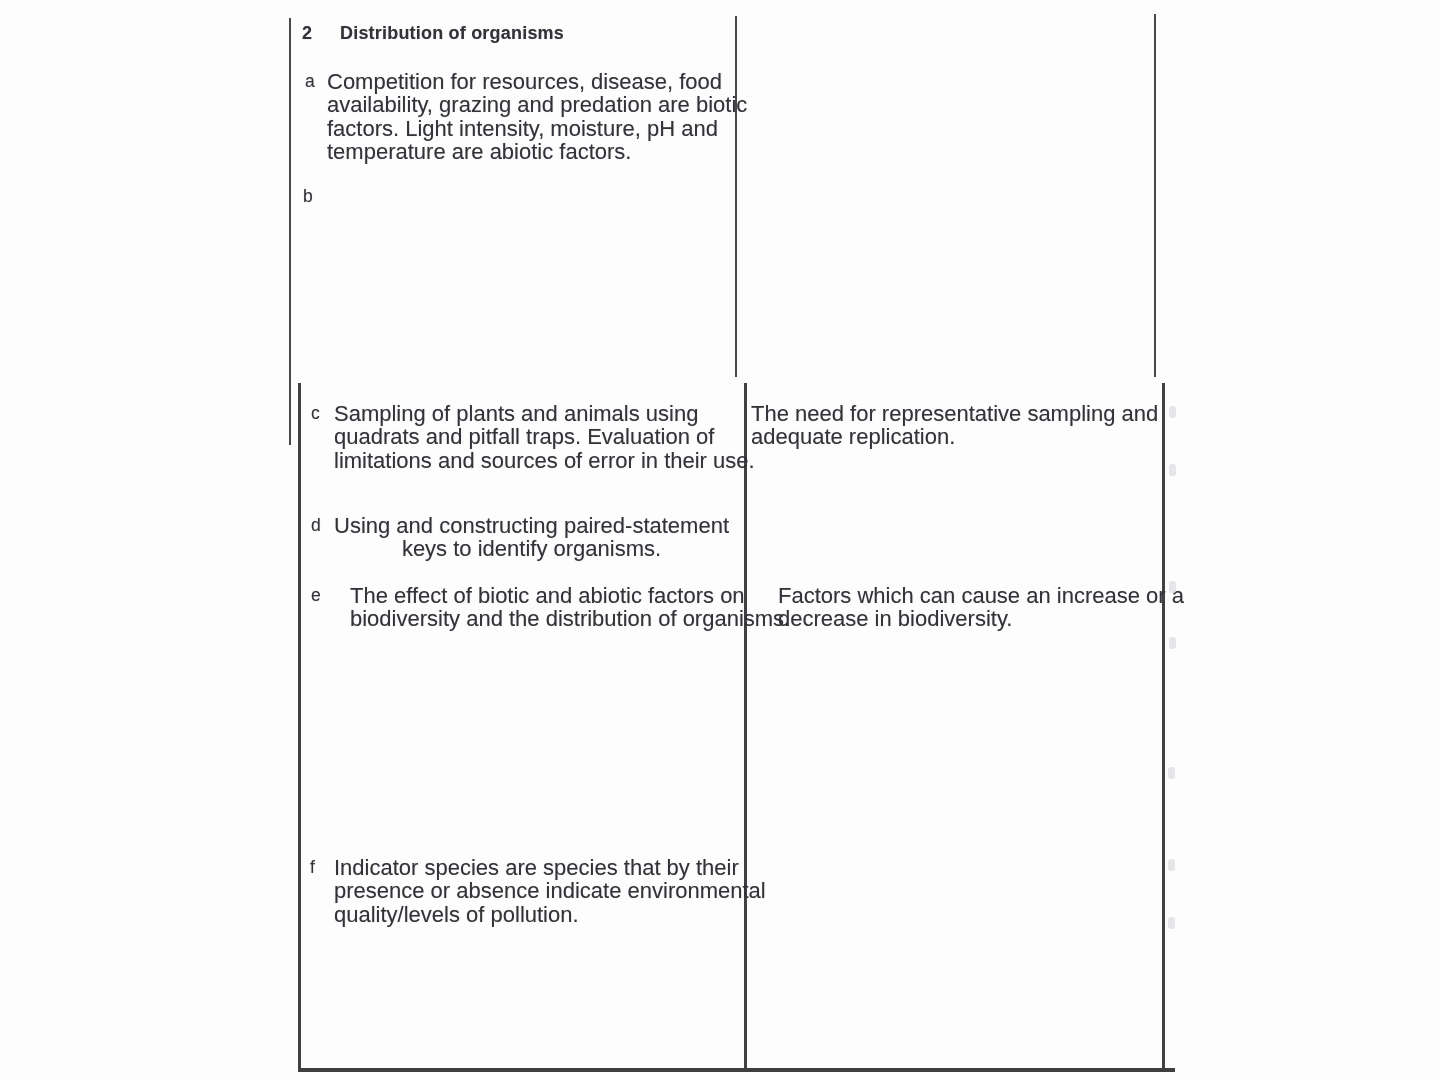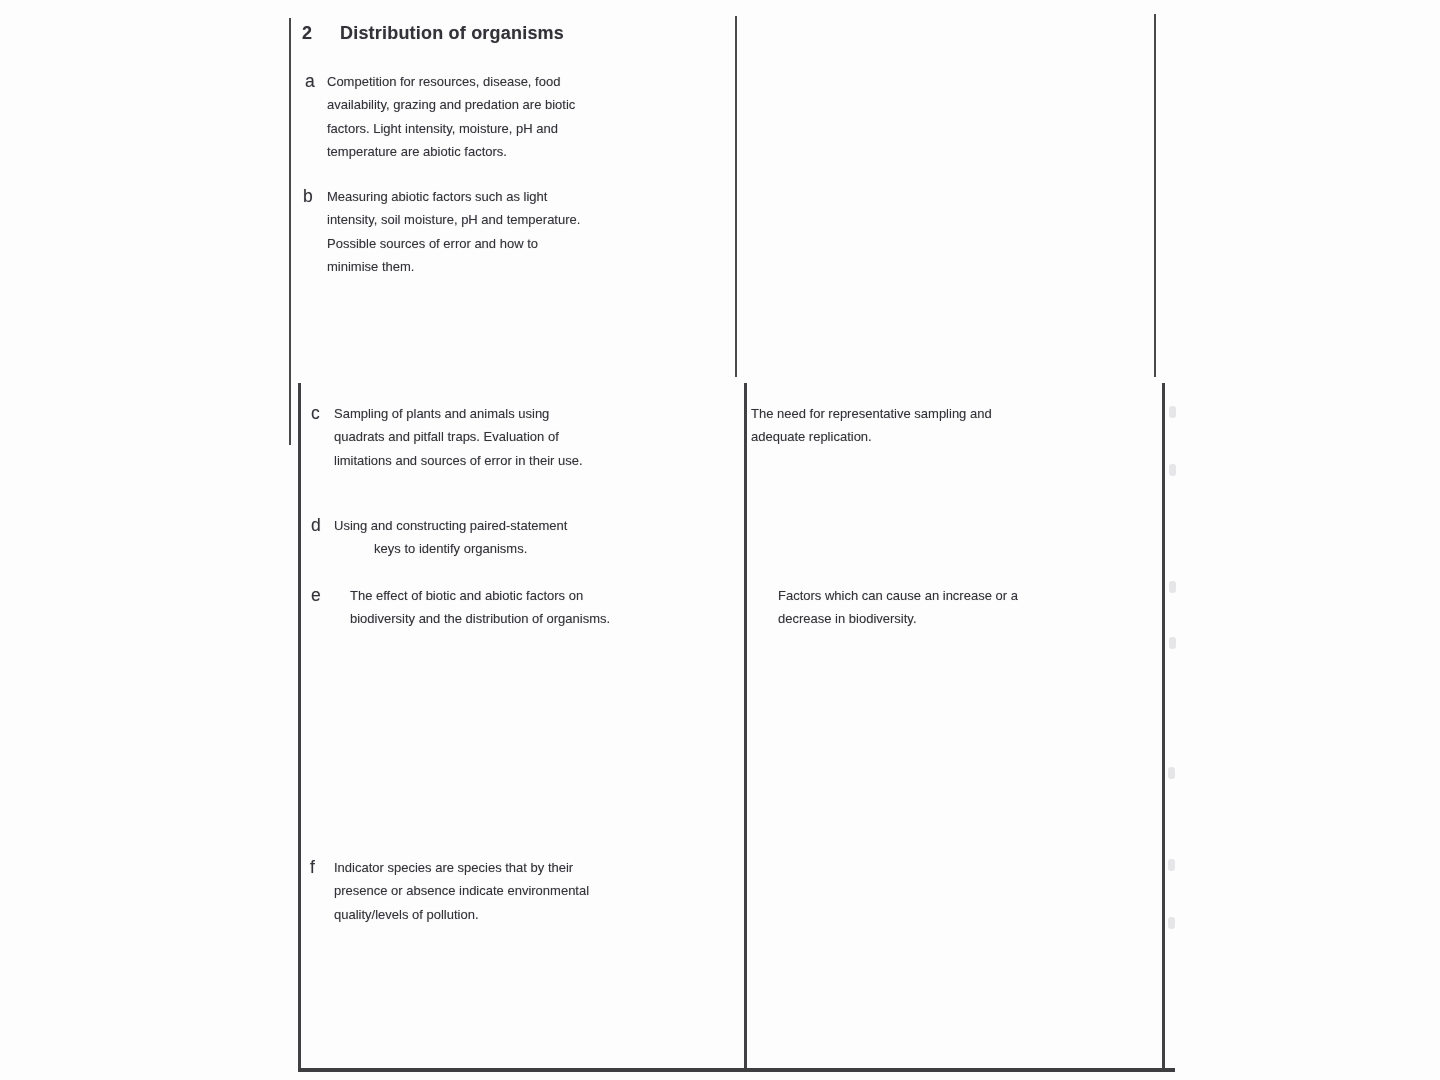--- a/index.html
+++ b/index.html
@@ -36,21 +36,21 @@
     text-shadow: 0 0 1px rgba(50,50,56,0.30);
   }
   .item-label {
     position: absolute;
     font-size: 17.5px;
     line-height: 23.4px;
     text-shadow: 0 0 1px rgba(50,50,56,0.30);
   }
   .cell-text {
     position: absolute;
-    font-size: 13px;
+    font-size: 22px;
     line-height: 23.4px;
     white-space: pre;
     text-shadow: 0 0 1px rgba(50,50,56,0.30);
   }
   .ghost-mark {
     position: absolute;
     width: 7px;
     height: 12px;
     background: #e6e6e8;
     border-radius: 3px;
@@ -73,24 +73,20 @@
   <div class="doc-title" style="left:302px; top:23px;">2</div>
   <div class="doc-title" style="left:340px; top:23px;">Distribution of organisms</div>
 
   <div class="item-label" style="left:305px; top:70px;">a</div>
   <div class="cell-text" style="left:327px; top:70px;">Competition for resources, disease, food
 availability, grazing and predation are biotic
 factors. Light intensity, moisture, pH and
 temperature are abiotic factors.</div>
 
   <div class="item-label" style="left:303px; top:185px;">b</div>
-  <div class="cell-text" style="left:327px; top:185px;">Measuring abiotic factors such as light
-intensity, soil moisture, pH and temperature.
-Possible sources of error and how to
-minimise them.</div>
 
   <div class="item-label" style="left:311px; top:402px;">c</div>
   <div class="cell-text" style="left:751px; top:402px;">The need for representative sampling and
 adequate replication.</div>
   <div class="cell-text" style="left:334px; top:402px;">Sampling of plants and animals using
 quadrats and pitfall traps. Evaluation of
 limitations and sources of error in their use.</div>
 
   <div class="item-label" style="left:311px; top:514px;">d</div>
   <div class="cell-text" style="left:334px; top:514px;text-align:center;">Using and constructing paired-statement

